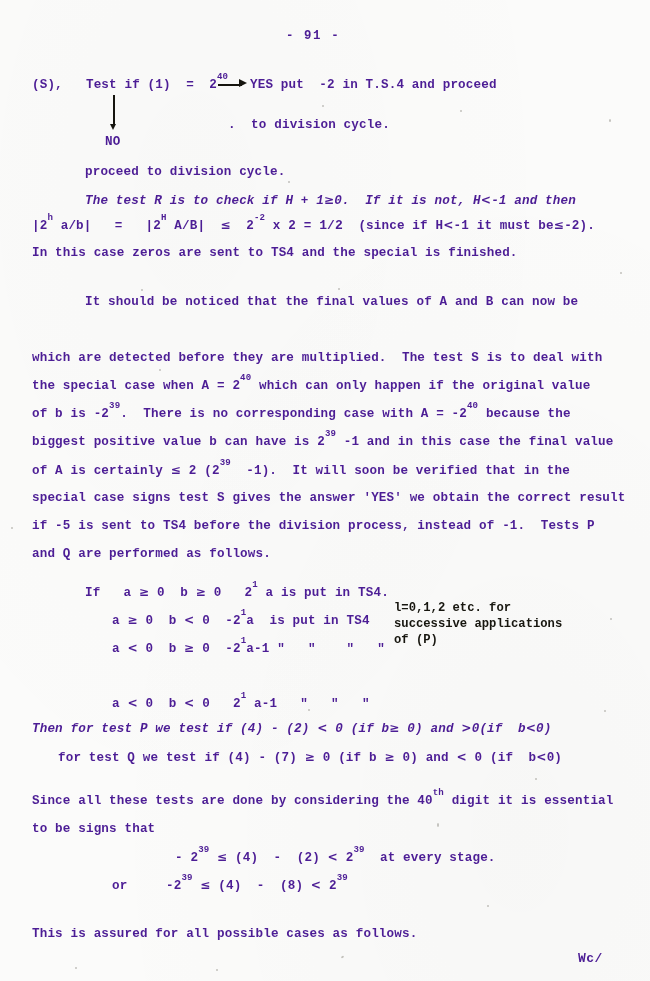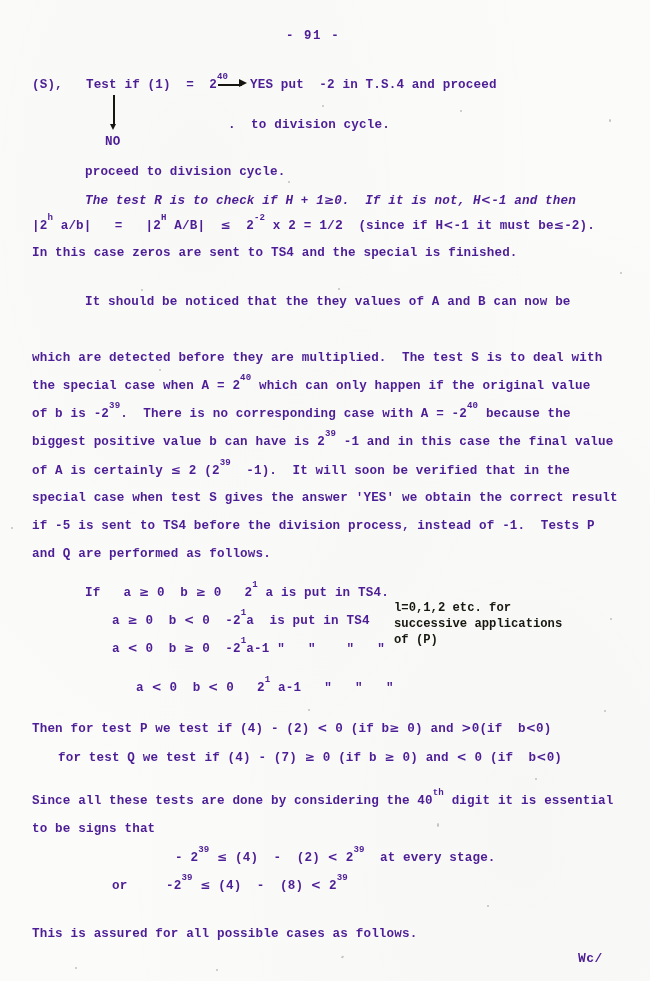--- a/index.html
+++ b/index.html
@@ -107,43 +107,43 @@
   <div class="txt" style="left:228px; top:119px;">.  to division cycle.</div>
 
   <div class="txt" style="left:85px; top:166px;">proceed to division cycle.</div>
 
   <div class="txt" style="left:85px; top:194px;font-style:italic;"><span>The test R is to check if H + 1</span><span class="rel">≥</span><span>0.  If it is not, H</span><span class="rel">&lt;</span><span>-1 and then</span></div>
 
   <div class="txt" style="left:32px; top:219px;">|<span>2</span><sup>h</sup><span> a/b</span>|   <span>=</span>   |<span>2</span><sup>H</sup><span> A/B</span>|  <span class="rel">≤</span>  <span>2</span><sup>-2</sup> <span>x 2 =</span> <span class="frac">1/2</span>  <span>(since if H</span><span class="rel">&lt;</span><span>-1 it must be</span><span class="rel">≤</span><span>-2).</span></div>
 
   <div class="txt" style="left:32px; top:247px;">In this case zeros are sent to TS4 and the special is finished.</div>
 
-  <div class="txt" style="left:85px; top:296px;">It should be noticed that the they values of A and B can now be</div>
+  <div class="txt" style="left:85px; top:296px;">It should be noticed that the final values of A and B can now be</div>
   <div class="txt" style="left:32px; top:352px;">which are detected before they are multiplied.  The test S is to deal with</div>
   <div class="txt" style="left:32px; top:380px;"><span>the special case when A = 2</span><sup>40</sup> <span>which can only happen if the original value</span></div>
   <div class="txt" style="left:32px; top:408px;"><span>of b is -2</span><sup>39</sup><span>.  There is no corresponding case with A = -2</span><sup>40</sup> <span>because the</span></div>
   <div class="txt" style="left:32px; top:436px;"><span>biggest positive value b can have is 2</span><sup>39</sup> <span>-1 and in this case the final value</span></div>
   <div class="txt" style="left:32px; top:464px;"><span>of A is certainly</span> <span class="rel">≤</span> <span>2 (2</span><sup>39</sup>  <span>-1).  It will soon be verified that in the</span></div>
-  <div class="txt" style="left:32px; top:492px;">special case when test S gives the answer 'YES' we obtain the correct result</div>
+  <div class="txt" style="left:32px; top:492px;">special case signs test S gives the answer 'YES' we obtain the correct result</div>
   <div class="txt" style="left:32px; top:520px;">if -5 is sent to TS4 before the division process, instead of -1.  Tests P</div>
   <div class="txt" style="left:32px; top:548px;">and Q are performed as follows.</div>
 
   <div class="txt" style="left:85px; top:586px;"><span>If   a</span> <span class="rel">≥</span> <span>0  b</span> <span class="rel">≥</span> <span>0   2</span><sup>1</sup><span> a is put in TS4.</span></div>
 
   <div class="txt" style="left:112px; top:614px;"><span>a</span> <span class="rel">≥</span> <span>0  b</span> <span class="rel">&lt;</span> <span>0  -2</span><sup>1</sup><span>a  is put in TS4</span></div>
 
   <div class="txt" style="left:112px; top:642px;"><span>a</span> <span class="rel">&lt;</span> <span>0  b</span> <span class="rel">≥</span> <span>0  -2</span><sup>1</sup><span>a-1 "   "    "   "</span></div>
 
-  <div class="txt" style="left:112px; top:681px;margin-left:24px;"><span>a</span> <span class="rel">&lt;</span> <span>0  b</span> <span class="rel">&lt;</span> <span>0   2</span><sup>1</sup><span> a-1   "   "   "</span></div>
+  <div class="txt" style="left:112px; top:697px;"><span>a</span> <span class="rel">&lt;</span> <span>0  b</span> <span class="rel">&lt;</span> <span>0   2</span><sup>1</sup><span> a-1   "   "   "</span></div>
 
   <div class="marginal" style="left:394px; top:600px;"><span>l=0,1,2 etc. for</span>
 <span>successive applications</span>
 <span>of (P)</span></div>
 
-  <div class="txt" style="left:32px; top:722px;"><span>Then for test P we test if (4) - (2)</span> <span class="rel">&lt;</span> <span>0 (if b</span><span class="rel">≥</span> <span>0) and</span> <span class="rel">&gt;</span><span>0(if  b</span><span class="rel">&lt;</span><span>0)</span></div>
+  <div class="txt" style="left:32px; top:722px;font-style:italic;"><span>Then for test P we test if (4) - (2)</span> <span class="rel">&lt;</span> <span>0 (if b</span><span class="rel">≥</span> <span>0) and</span> <span class="rel">&gt;</span><span>0(if  b</span><span class="rel">&lt;</span><span>0)</span></div>
 
   <div class="txt" style="left:58px; top:751px;"><span>for test Q we test if (4) - (7)</span> <span class="rel">≥</span> <span>0 (if b</span> <span class="rel">≥</span> <span>0) and</span> <span class="rel">&lt;</span> <span>0 (if  b</span><span class="rel">&lt;</span><span>0)</span></div>
 
   <div class="txt" style="left:32px; top:795px;"><span>Since all these tests are done by considering the 40</span><sup>th</sup> <span>digit it is essential</span></div>
   <div class="txt" style="left:32px; top:823px;">to be signs that</div>
 
   <div class="txt" style="left:175px; top:851px;"><span>- 2</span><sup>39</sup> <span class="rel">≤</span> <span>(4)  -  (2)</span> <span class="rel">&lt;</span> <span>2</span><sup>39</sup>  <span>at every stage.</span></div>
 
   <div class="txt" style="left:112px; top:879px;"><span>or</span>     <span>-2</span><sup>39</sup> <span class="rel">≤</span> <span>(4)  -  (8)</span> <span class="rel">&lt;</span> <span>2</span><sup>39</sup></div>
 

